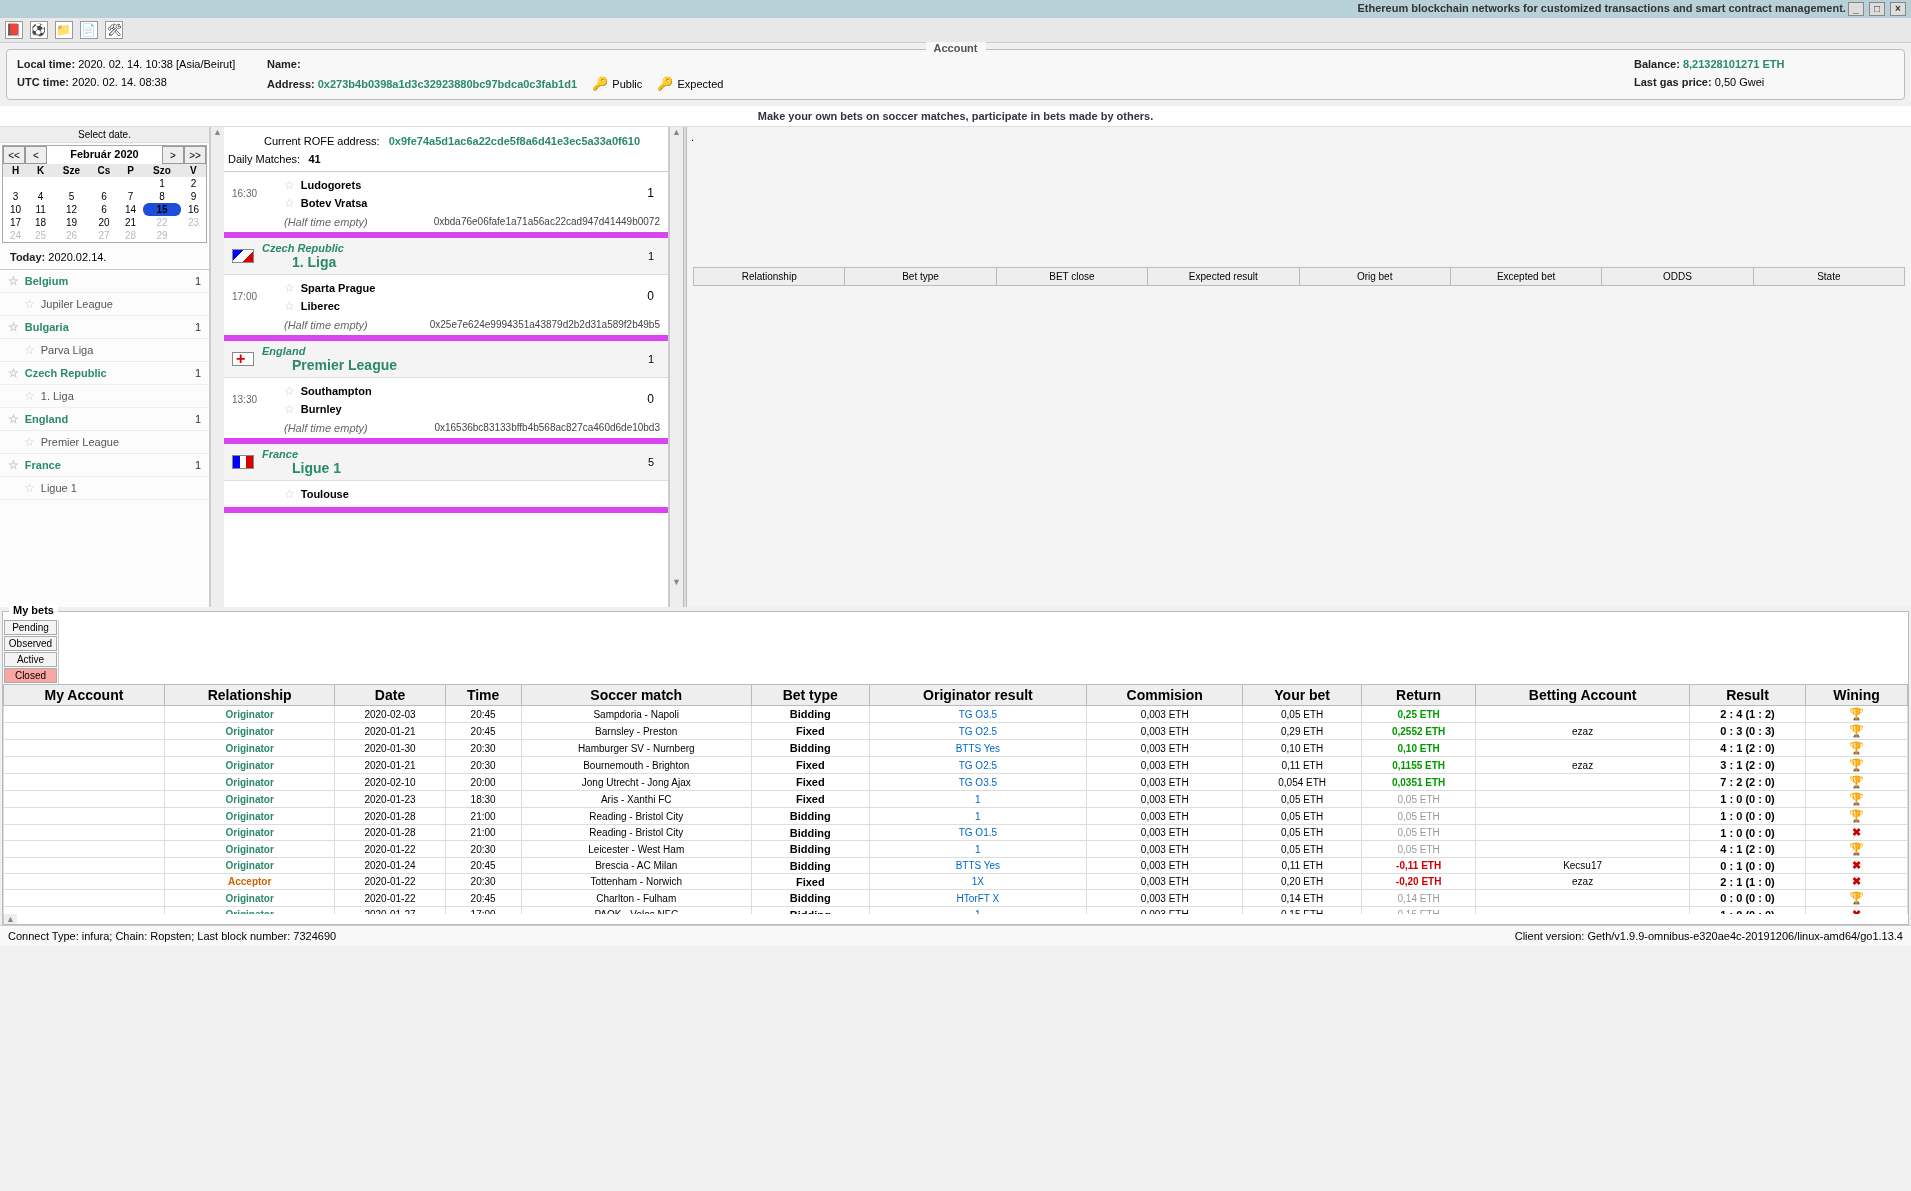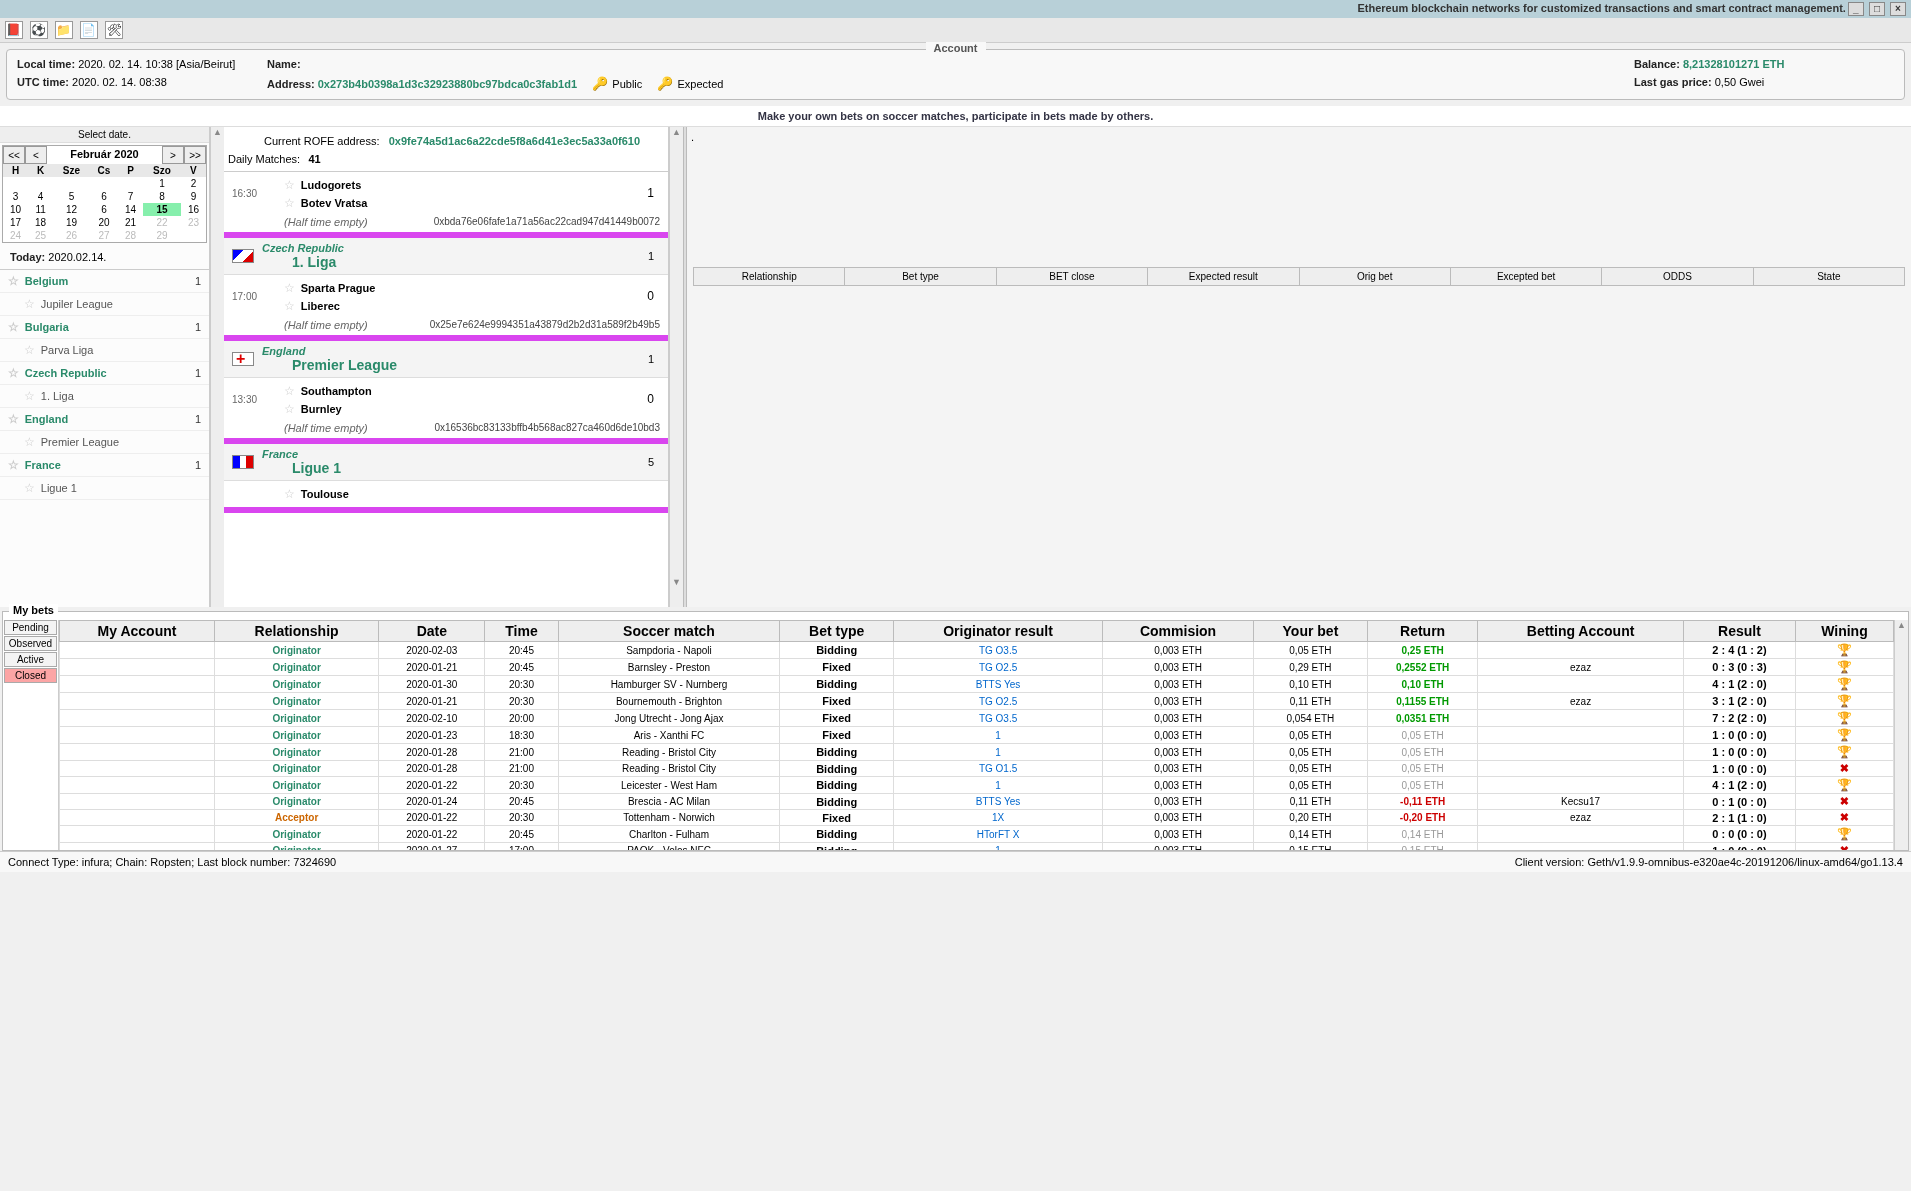--- a/index.html
+++ b/index.html
@@ -23,21 +23,21 @@
 .colM { width:445px; border-right:1px solid #ccc; display:flex; flex-direction:column; background:#fff;}
 .colR { flex:1; background:#f4f4f4; }
 .sel-date { text-align:center; font-size:10px; padding:2px; border-bottom:1px solid #ddd; background:#eee;}
 .cal { border:1px solid #aaa; margin:2px; background:#fff; }
 .cal-nav { display:flex; }
 .cal-nav button { flex:0 0 22px; border:1px solid #999; background:#eee; font-size:10px; height:18px; }
 .cal-month { flex:1; text-align:center; font-weight:bold; padding:2px; }
 .cal table { width:100%; border-collapse:collapse; }
 .cal th { background:#e8e8e8; font-size:10px; padding:1px; }
 .cal td { text-align:center; font-size:10px; padding:1px; }
-.cal td.sel { background:#86efac; font-weight:bold; }
+.cal td.sel { background:#1d4ed8; font-weight:bold;border-radius:6px; }
 .cal td.gray { color:#bbb; }
 .today-line { padding:6px 10px; }
 .league-list { flex:1; overflow-y:auto; border-top:1px solid #ccc; }
 .country-row { display:flex; align-items:center; padding:4px 8px; border-bottom:1px solid #eee; color:#2a8a6a; font-weight:bold;}
 .country-row .cnt { margin-left:auto; color:#333; font-weight:normal;}
 .league-row { padding:4px 8px 4px 24px; color:#555; border-bottom:1px solid #eee;}
 .star { color:#ccc; margin-right:6px; font-size:12px; }
 .rofe-line { padding:8px 12px 4px 40px; font-size:11px;}
 .daily-line { padding:2px 12px 6px 4px; font-size:10px;}
 .match-list { flex:1; overflow-y:auto; border-top:1px solid #ccc;}
@@ -54,21 +54,21 @@
 .flag.en::after{content:"+";position:absolute;color:#d00;left:3px;top:-3px;font-size:16px;font-weight:bold;}
 .flag.fr { background:linear-gradient(to right,#00f 33%,#fff 33%,#fff 66%,#d00 66%);}
 .lg-country { color:#2a8a6a; font-weight:bold; font-style:italic; font-size:11px;}
 .lg-name { color:#2a8a6a; font-weight:bold; font-size:14px; padding-left:30px;}
 .lg-cnt { margin-left:auto; padding-right:6px;}
 .right-table-hd { display:flex; background:#eee; border:1px solid #bbb; margin:120px 6px 0 6px;}
 .right-table-hd div { flex:1; text-align:center; padding:3px; border-right:1px solid #bbb; font-size:10px;}
 .right-table-hd div:last-child{border-right:none;}
 .mybets-box { margin:4px 2px 0; border:1px solid #bbb; border-radius:0; position:relative; background:#fff;}
 .mybets-title { position:absolute; top:-8px; left:6px; background:#fff; padding:0 4px; font-weight:bold; font-size:11px;}
-.mybets-inner { display:flex; padding-top:8px;}
+.mybets-inner { display:flex; padding-top:8px;flex-direction:column;}
 .tabcol { width:56px; border-right:1px solid #ccc;}
 .tabcol div { border:1px solid #aaa; margin:0 1px 1px; text-align:center; padding:1px; font-size:10px; background:#f4f4f4;}
 .tabcol div.sel { background:#fca5a5; font-weight:normal;}
 .bet-table-wrap { flex:1; overflow:auto; max-height:230px;}
 .bet-table { width:100%; border-collapse:collapse;}
 .bet-table th { background:#eee; border:1px solid #bbb; padding:2px 4px; font-size:14px; position:sticky; top:0;}
 .bet-table td { border:1px solid #ddd; padding:1px 4px; font-size:10px; text-align:center;}
 .orig { color:#2a8a6a; font-weight:bold;}
 .accp { color:#c60; font-weight:bold;}
 .bettype { color:#06c;}

